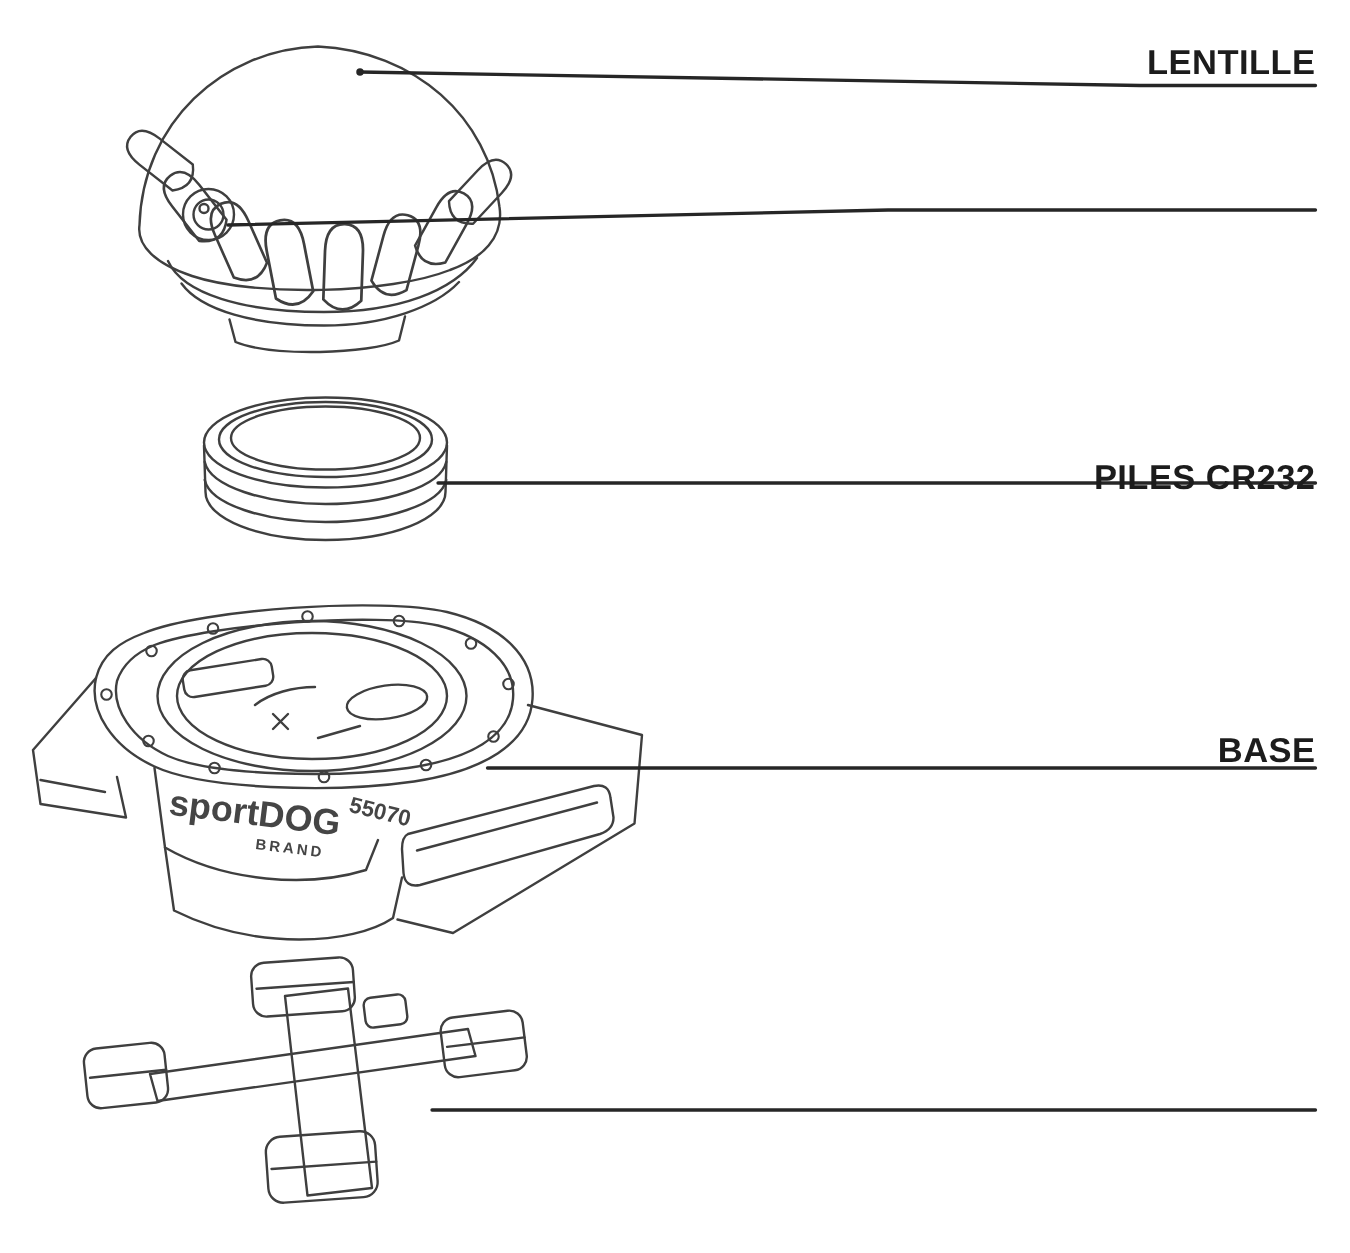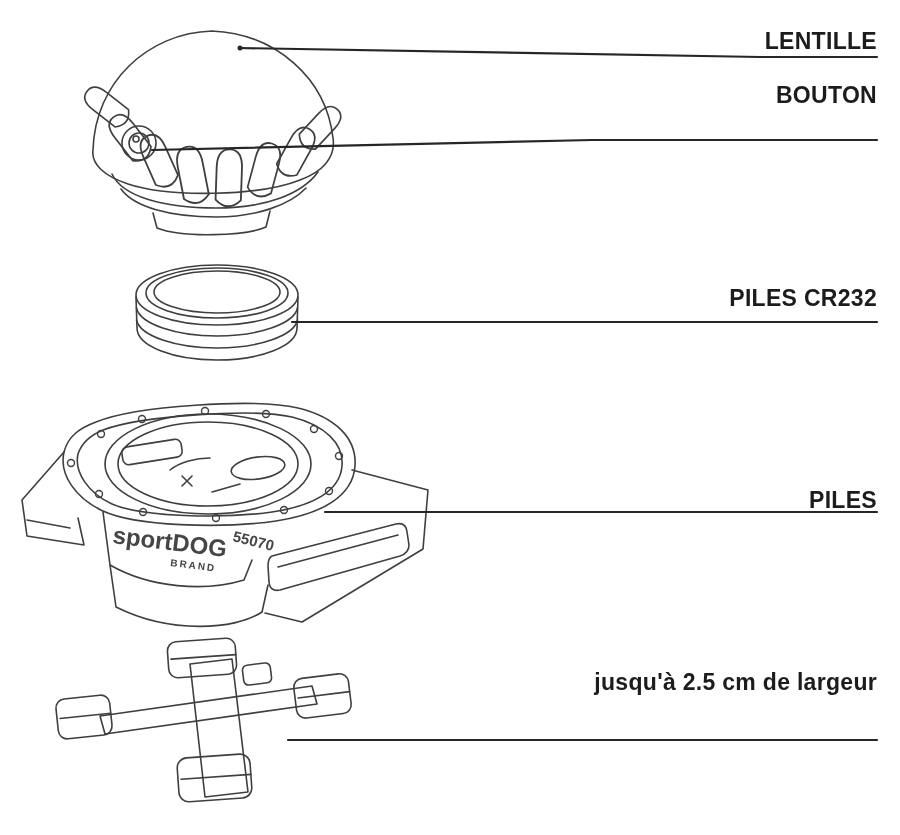--- a/index.html
+++ b/index.html
@@ -149,24 +149,22 @@
       <path class="leader" d="M 292,322 L 877,322"></path>
       <path class="leader" d="M 325,512 L 877,512"></path>
       <path class="leader" d="M 288,740 L 877,740"></path>
       <circle cx="240" cy="48" r="2.5" fill="#262626"></circle>
     </g>
   </svg>
 
   <div class="label" style="top:27px">LENTILLE</div>
 
   <div class="label" style="top:81px">
-    <div>BOUTON</div>
   </div>
 
-  <div class="label" style="top:284px">PILES CR232</div>
+  <div class="label" style="top:304px">PILES CR232</div>
 
-  <div class="label" style="top:486px">PILES</div>
+  <div class="label" style="top:486px">BASE</div>
 
   <div class="label" style="top:668px">
-    <div>jusqu'à 2.5 cm de largeur</div>
   </div>
 
 </div>
 
 </body></html>

